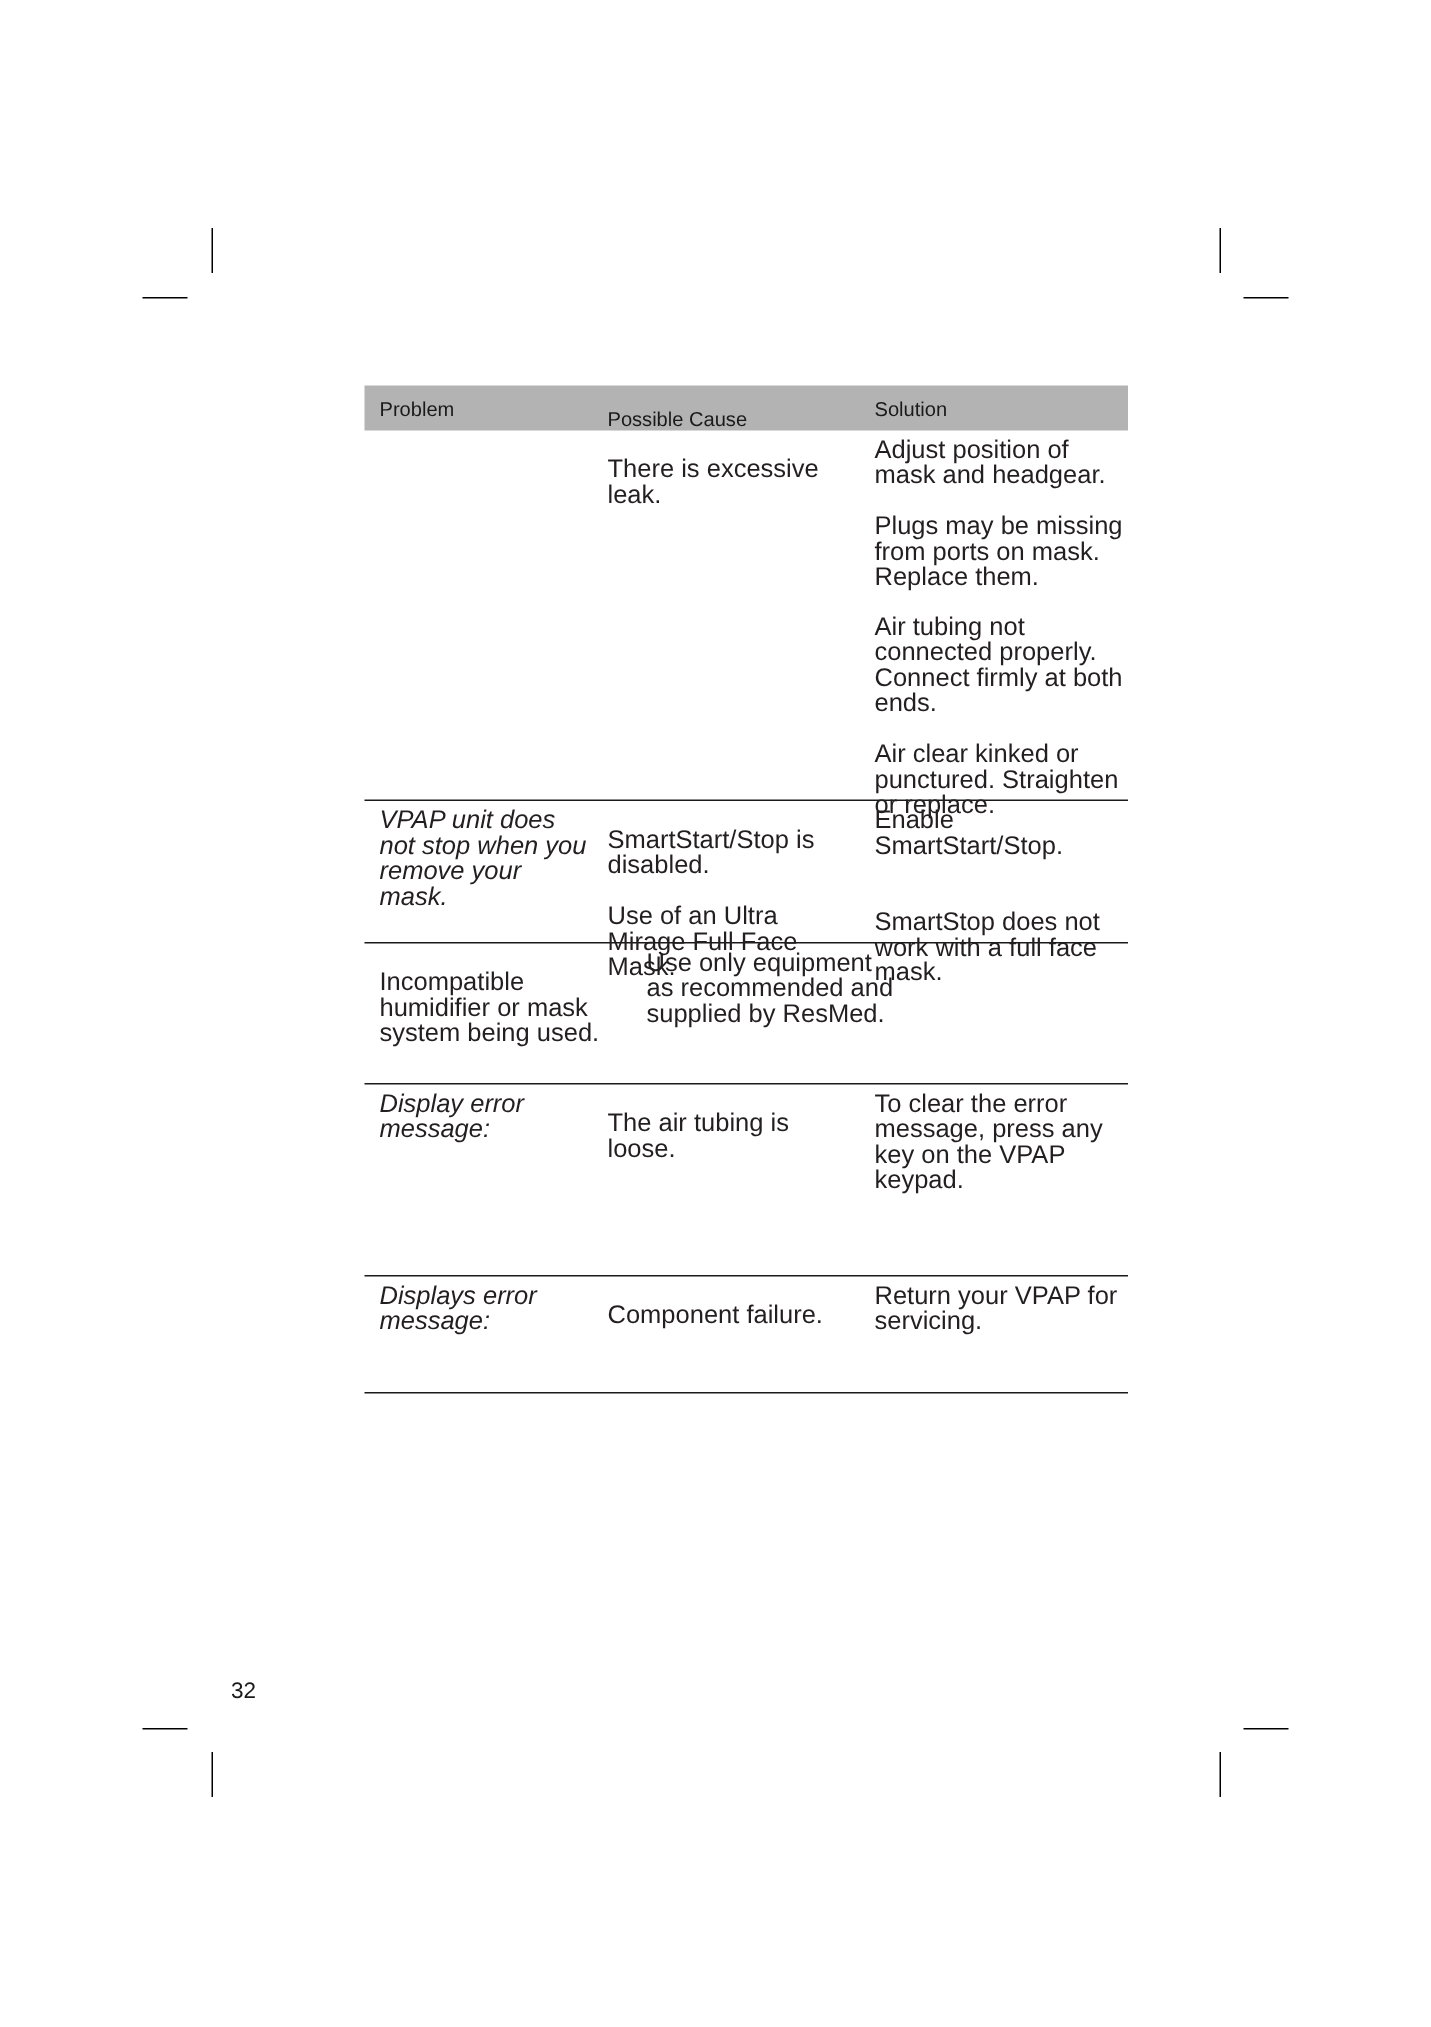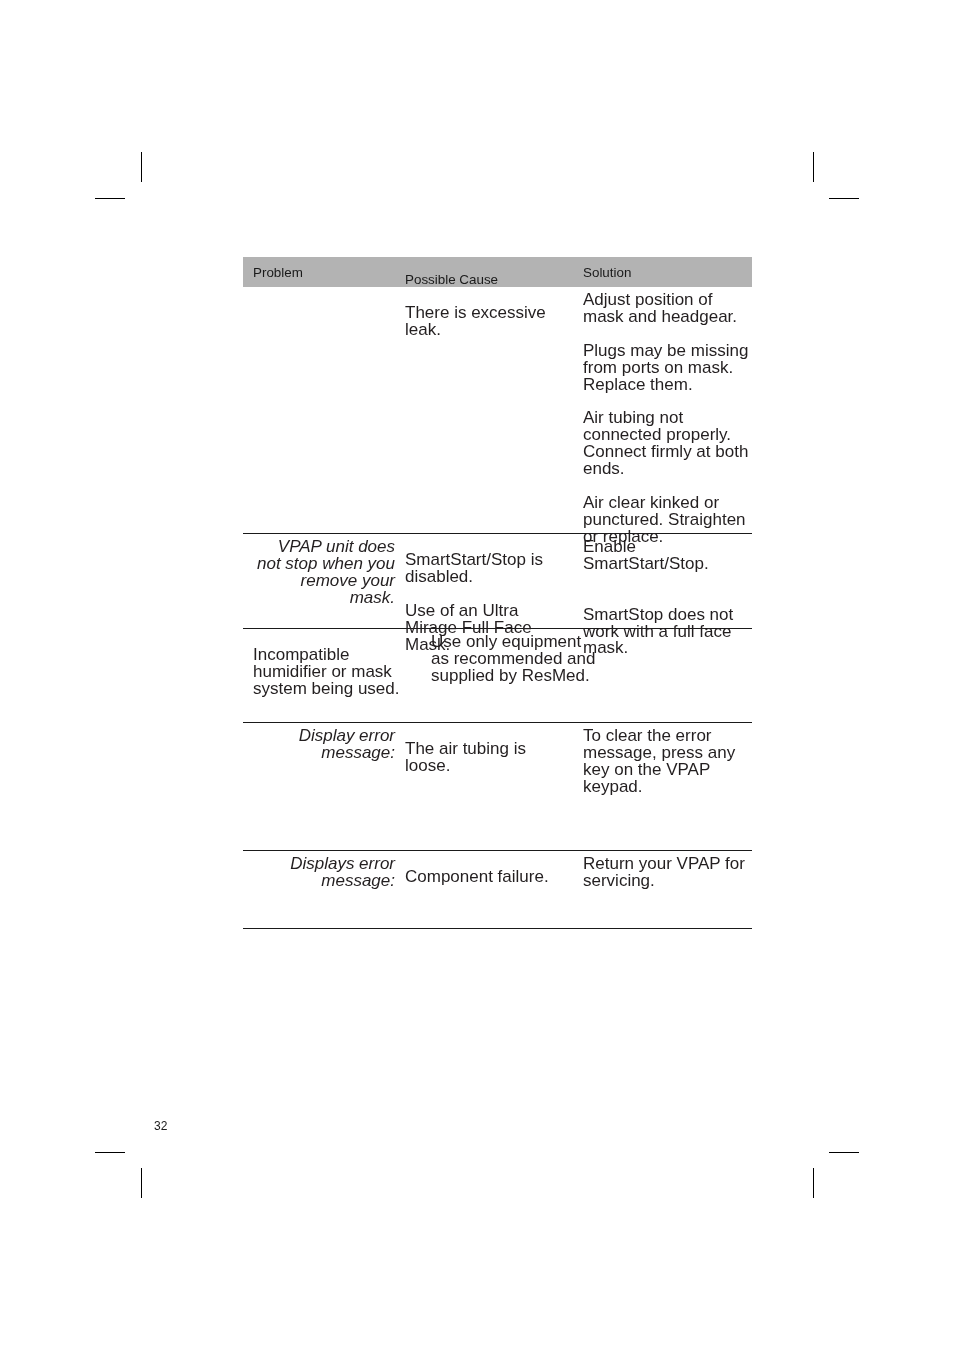--- a/index.html
+++ b/index.html
@@ -39,29 +39,29 @@
     .thead .col1, .thead .col2, .thead .col3 { padding-top: 1px; }
 
     .row {
       display: flex;
       border-bottom: 1px solid #1a1a1a;
       font-size: 17px;
       line-height: 16.9px;
       box-sizing: border-box;
     }
     .row .cell { padding-top: 5px; }
-    .row .col1 { font-style: italic; text-align: right; }
+    .row .col1 { font-style: italic; }
     .para { display: block; }
     .gap { display: block; height: 16.9px; }
 
     .page-number {
       position: absolute;
       left: 154px;
       top: 1119px;
-      font-size: 12px;
+      font-size: 15px;
       color: #1a1a1a;
     }
   </style>
 </head>
 <body>
 
 <div class="crop v" style="left:141px; top:152px;"></div>
 <div class="crop h" style="left:95px; top:198px;"></div>
 <div class="crop v" style="left:813px; top:152px;"></div>
 <div class="crop h" style="left:829px; top:198px;"></div>

